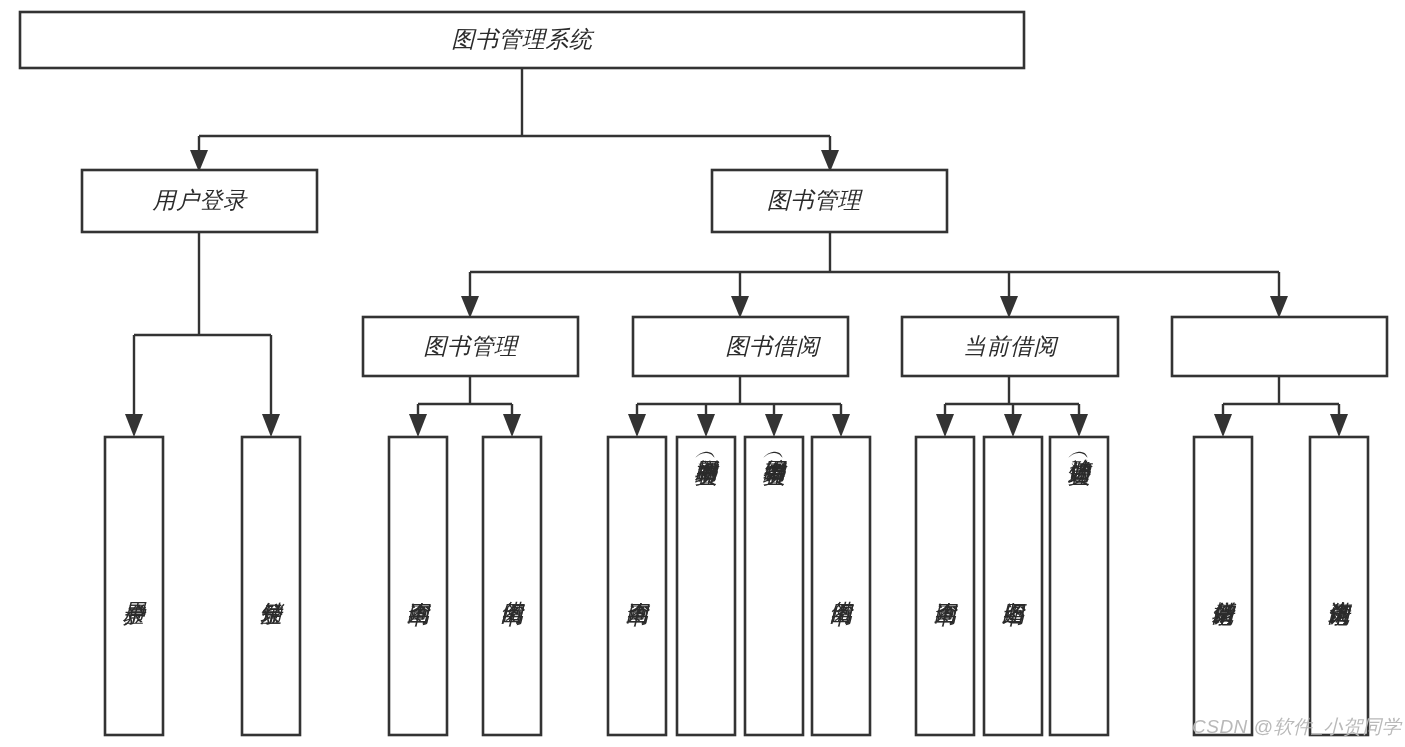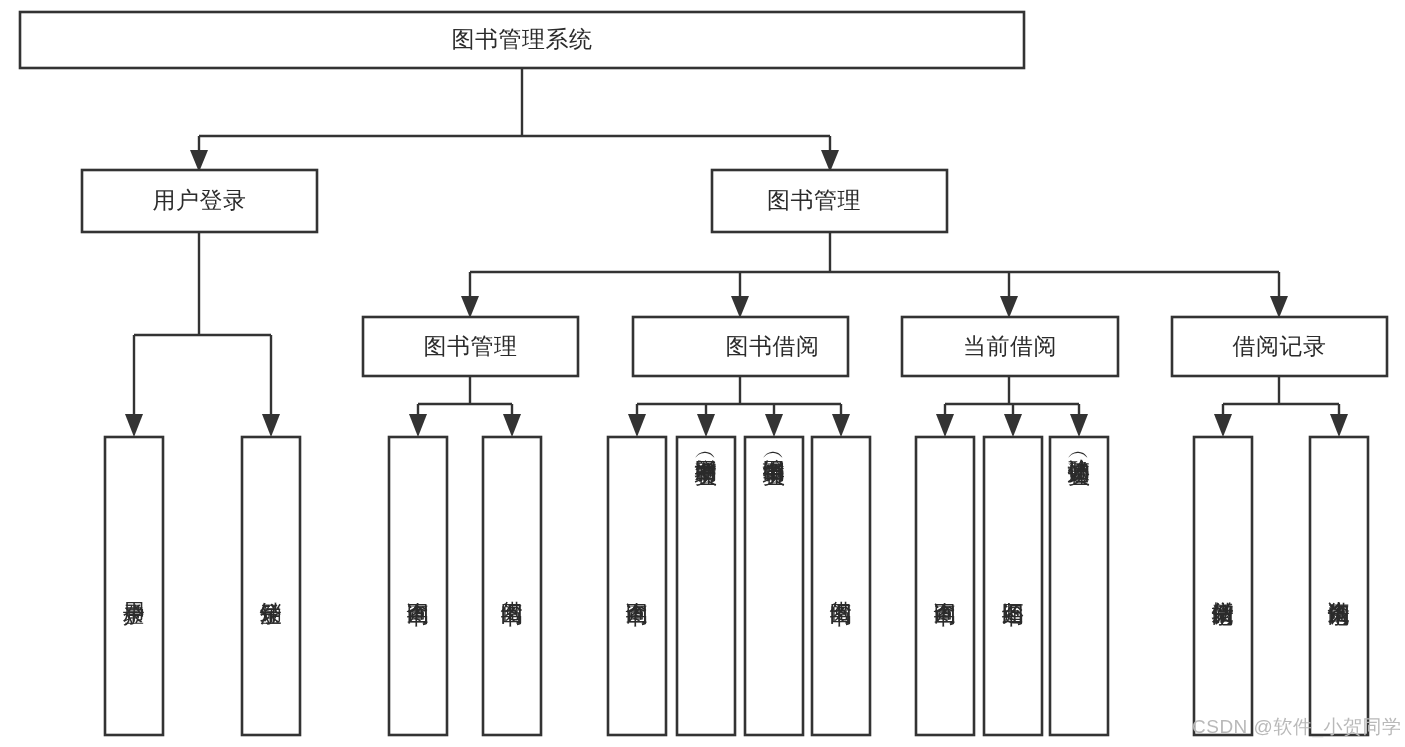--- a/index.html
+++ b/index.html
@@ -11,20 +11,21 @@
     width: 1405px;
     height: 747px;
     font-family: "Liberation Sans", "DejaVu Sans", sans-serif;
     overflow: hidden;
   }
   #diagram-root {
     position: relative;
     width: 1405px;
     height: 747px;
     background: #ffffff;
+    font-style: italic;
   }
   svg#diagram-svg {
     position: absolute;
     left: 0;
     top: 0;
     width: 1405px;
     height: 747px;
     display: block;
   }
   .node-box {
@@ -169,21 +170,20 @@
   <div class="node-label-h" style="left:82px; top:170px; width:235px; height:62px;">用户登录</div>
 
   <div class="node-label-h" style="left:712px; top:170px; width:204px; height:62px;">图书管理</div>
 
   <div class="node-label-h" style="left:363px; top:317px; width:215px; height:59px;">图书管理</div>
 
   <div class="node-label-h" style="left:633px; top:317px; width:215px; height:59px;margin-left:32px;">图书借阅</div>
 
   <div class="node-label-h" style="left:902px; top:317px; width:216px; height:59px;text-align:right;">当前借阅</div>
 
-  <div class="node-label-h" style="left:1172px; top:317px; width:215px; height:59px;">借阅记录</div>
 
   <div class="node-label-v" style="left:105px; top:437px; width:58px; height:298px;">用户登录</div>
 
   <div class="node-label-v" style="left:242px; top:437px; width:58px; height:298px;">注销登录</div>
 
   <div class="node-label-v" style="left:389px; top:437px; width:58px; height:298px;">查询图书</div>
 
   <div class="node-label-v" style="left:483px; top:437px; width:58px; height:298px;">借阅图书</div>
 
   <div class="node-label-v" style="left:608px; top:437px; width:58px; height:298px;">查询图书</div>

